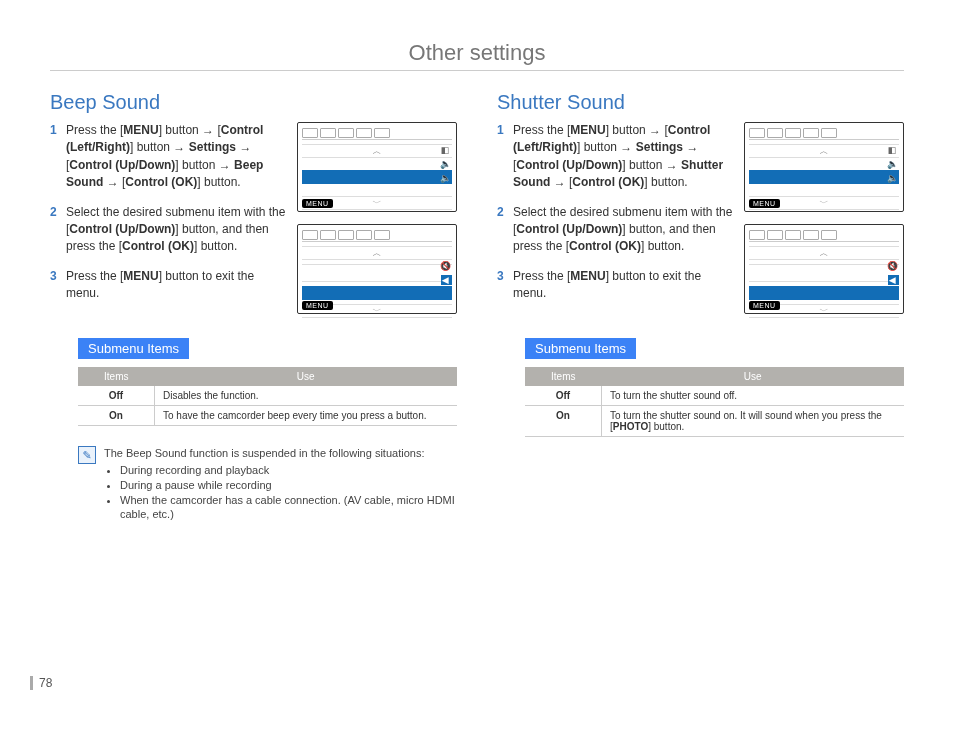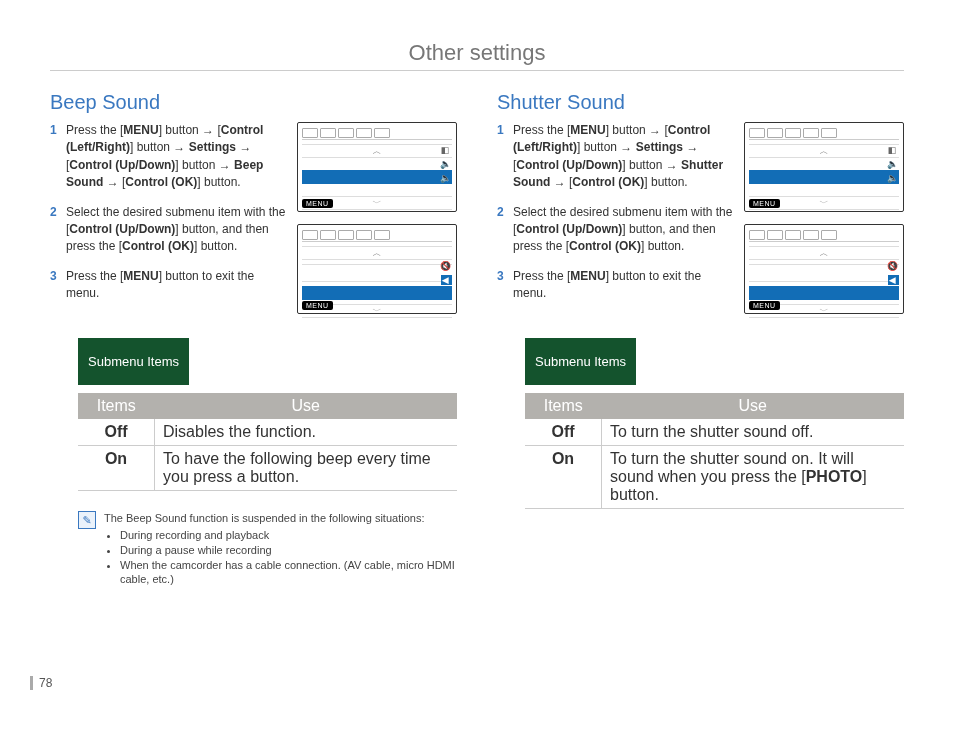--- a/index.html
+++ b/index.html
@@ -19,22 +19,22 @@
   .figure{width:160px;height:90px;border:1px solid #333;border-radius:2px;background:#fff;margin-bottom:12px;box-sizing:border-box;padding:4px;position:relative;}
   .figure .bar{height:14px;background:#126db6;margin:12px 0;}
   .figure .rowlite{height:12px;border-top:1px solid #ddd;border-bottom:1px solid #ddd;margin:4px 0;position:relative;}
   .figure .chev{position:absolute;left:50%;transform:translateX(-50%);font-size:9px;color:#888;line-height:12px;}
   .figure .menu-lab{position:absolute;bottom:3px;left:4px;background:#000;color:#fff;font-size:7px;padding:1px 4px;border-radius:2px;letter-spacing:0.5px;}
   .figure .topstrip{height:12px;display:flex;align-items:center;gap:2px;border-bottom:1px solid #ccc;}
   .figure .topstrip span{width:14px;height:8px;border:1px solid #aaa;border-radius:1px;}
   .figure .sideicons{position:absolute;right:4px;top:22px;font-size:9px;color:#666;display:flex;flex-direction:column;gap:4px;}
   .figure.small2 .bar{margin:4px 0;}
   .clearfix::after{content:"";display:table;clear:both;}
-  .submenu-label{display:inline-block;background:#14532d;color:#fff;font-size:13px;padding:16px 10px;margin:12px 0 8px 28px;}
-  table.items{width:calc(100% - 28px);margin-left:28px;border-collapse:collapse;font-size:16px;}
+  .submenu-label{display:inline-block;background:#3b82f6;color:#fff;font-size:13px;padding:3px 10px;margin:12px 0 8px 28px;}
+  table.items{width:calc(100% - 28px);margin-left:28px;border-collapse:collapse;font-size:10px;}
   table.items th{background:#b3b1ad;color:#fff;font-weight:normal;padding:4px 8px;text-align:center;}
   table.items td{border-bottom:1px solid #ccc;padding:4px 8px;vertical-align:top;}
   table.items td.item{text-align:center;font-weight:bold;width:60px;border-right:1px solid #ccc;}
   .note{display:flex;gap:8px;font-size:11px;line-height:1.35;margin:20px 0 0 28px;color:#444;}
   .note-icon{width:16px;height:16px;border:1px solid #3a78c0;color:#3a78c0;display:flex;align-items:center;justify-content:center;font-size:11px;flex-shrink:0;background:#eaf2fb;}
   .note ul{margin:2px 0 0 0;padding-left:16px;}
   .pagenum{position:absolute;left:30px;bottom:40px;font-size:12px;color:#555;border-left:3px solid #aaa;padding-left:6px;}
   .step-block{position:relative;}
 </style>
 </head>
@@ -124,21 +124,21 @@
             <tr>
               <th>Items</th>
               <th>Use</th>
             </tr>
         <tr>
               <td class="item">Off</td>
               <td>Disables the function.</td>
             </tr>
         <tr>
               <td class="item">On</td>
-              <td>To have the following beep every time you press a button.</td>
+              <td>To have the camcorder beep every time you press a button.</td>
             </tr>
       </tbody>
         </table>
 
       <div class="note">
         <div class="note-icon">✎</div>
         <div>
           <div>The Beep Sound function is suspended in the following situations:</div>
           <ul>
             <li>During recording and playback</li>

